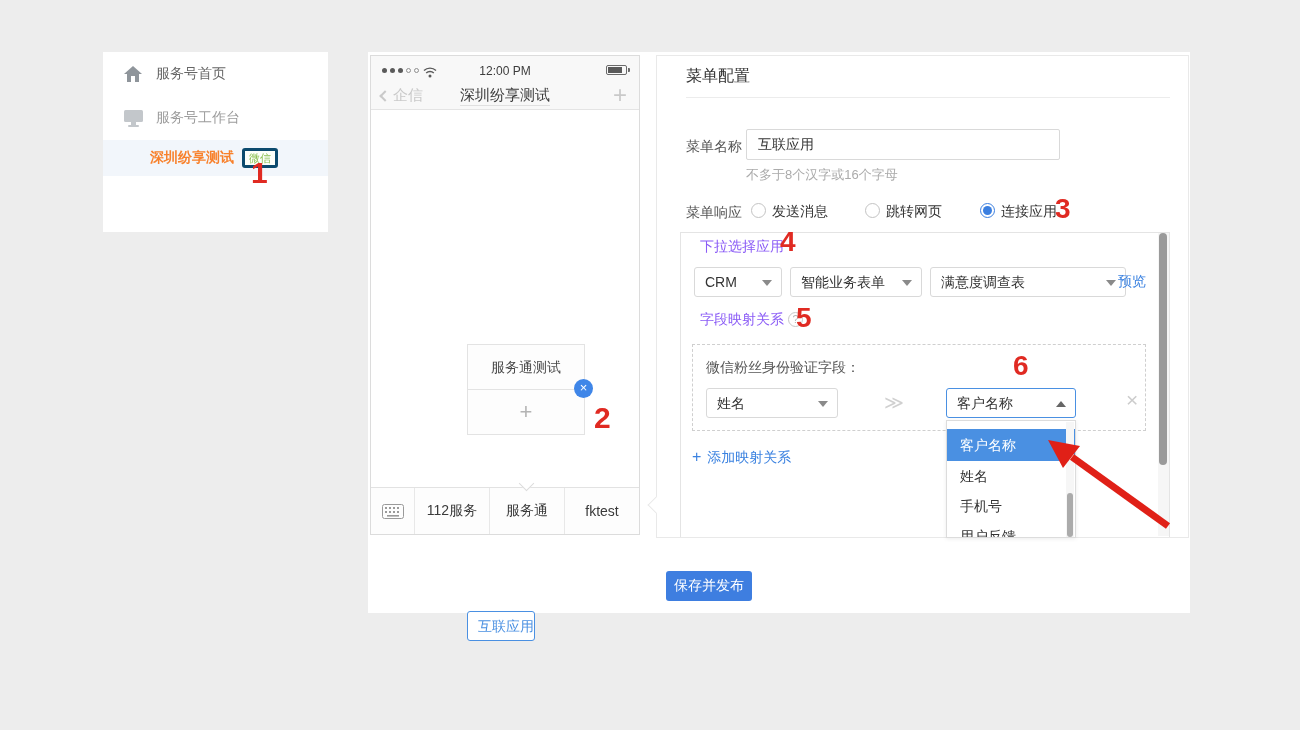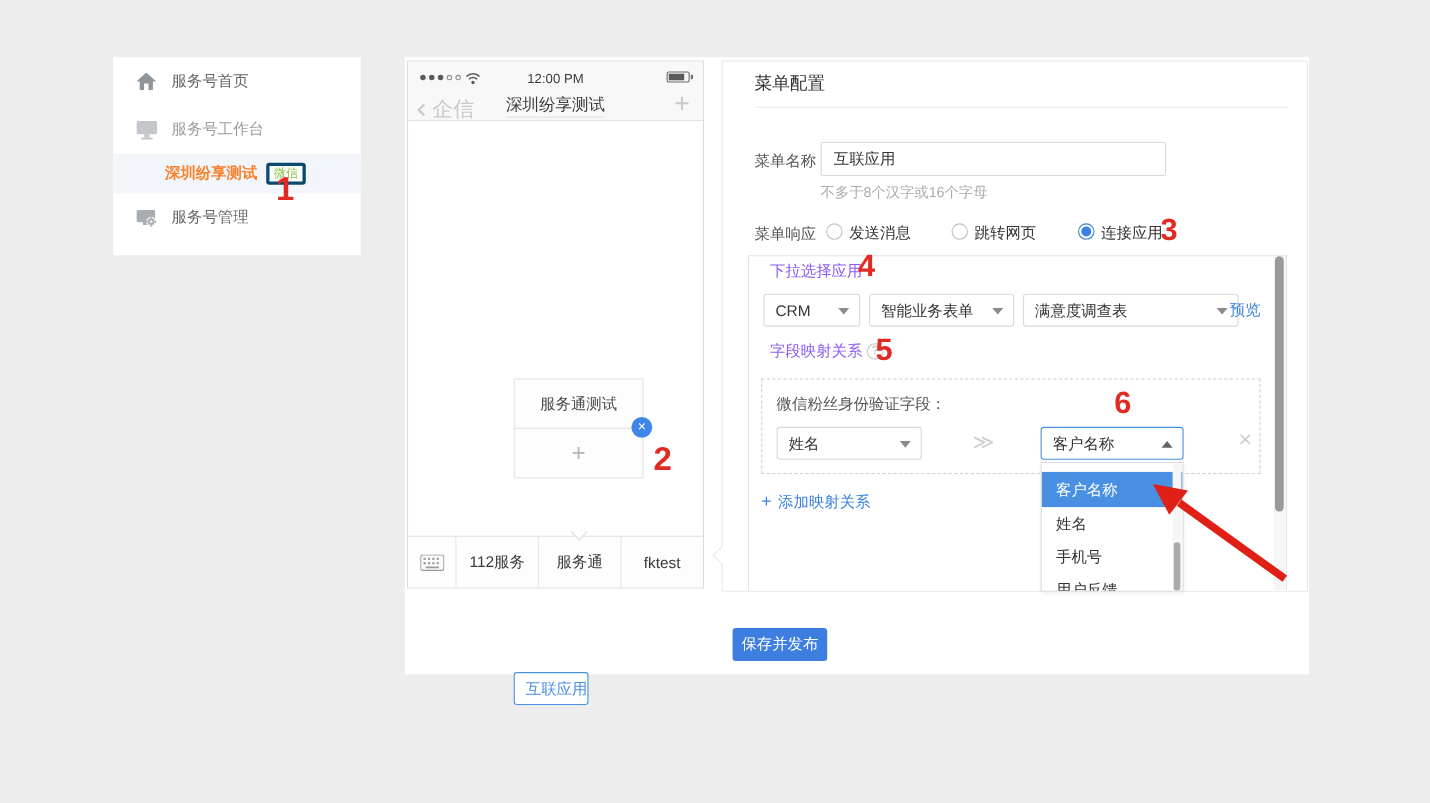--- a/index.html
+++ b/index.html
@@ -27,21 +27,21 @@
   .p-status { position:absolute; left:0; top:0; width:268px; height:28px; }
   .dots { position:absolute; left:11px; top:12px; display:flex; gap:3px; }
   .dot { width:5px; height:5px; border-radius:50%; background:#5a5a5a; }
   .dot.hollow { background:transparent; border:1px solid #8f8f8f; }
   .wifi { position:absolute; left:52px; top:8px; }
   .p-time { position:absolute; left:0; right:0; top:8px; text-align:center; font-size:12px; color:#3c3c3c; }
   .battery { position:absolute; right:12px; top:9px; width:21px; height:10px; border:1px solid #6a6a6a; border-radius:2px; }
   .battery:before { content:""; position:absolute; left:1px; top:1px; width:14px; height:6px; background:#5a5a5a; }
   .battery:after { content:""; position:absolute; right:-4px; top:2px; width:2px; height:4px; background:#6a6a6a; border-radius:0 1px 1px 0; }
   .p-nav { position:absolute; left:0; top:28px; width:268px; height:26px; }
-  .p-back { position:absolute; left:10px; top:2px; font-size:19px; color:#c9c9c9; }
+  .p-back { position:absolute; left:10px; top:2px; font-size:15px; color:#c9c9c9; }
   .chev-l { display:inline-block; width:8px; height:8px; border-left:2px solid #c9c9c9; border-bottom:2px solid #c9c9c9; transform:rotate(45deg); margin-right:4px; vertical-align:middle; }
   .p-title { position:absolute; left:0; right:0; top:2px; text-align:center; font-size:15px; color:#3a3a3a; }
   .p-title span { border-bottom:1px solid #e0e0e0; padding-bottom:2px; }
   .p-add { position:absolute; right:12px; top:-3px; font-size:24px; font-weight:300; color:#c9c9c9; }
   .tabbar { position:absolute; left:0; bottom:0; width:268px; height:47px; border-top:1px solid #e2e2e2; display:flex; background:#fdfdfd; }
   .tab-kb { flex:0 0 44px; border-right:1px solid #e8e8e8; display:flex; align-items:center; justify-content:center; }
   .tab { flex:1; border-right:1px solid #e8e8e8; display:flex; align-items:center; justify-content:center; font-size:14px; color:#3a3a3a; }
   .tab:last-child { border-right:none; }
 
   
@@ -136,36 +136,20 @@
             <rect x="0" y="0" width="19" height="12" rx="1.5" fill="#c3c7cb"></rect>
             <rect x="7" y="12" width="5" height="3" fill="#c3c7cb"></rect>
             <rect x="4" y="15" width="11" height="2" rx="1" fill="#c3c7cb"></rect>
           </svg>
       </span>
       <span>服务号工作台</span>
     </div>
     <div class="side-item si-2">
       <span>深圳纷享测试</span>
       <span class="badge-wx">微信</span>
-    </div>
-    <div class="side-item si-3">
-      <span class="ic">
-        <svg width="19" height="17" viewBox="0 0 19 17">
-            <rect x="0" y="1" width="17" height="11" rx="1.5" fill="#a8adb2"></rect>
-            <rect x="6" y="12" width="5" height="2.5" fill="#a8adb2"></rect>
-            <circle cx="13.5" cy="11.5" r="4.5" fill="#f2f3f4"></circle>
-            <circle cx="13.5" cy="11.5" r="3" fill="#a8adb2"></circle>
-            <circle cx="13.5" cy="11.5" r="1.2" fill="#f2f3f4"></circle>
-            <rect x="12.9" y="6.7" width="1.2" height="2" fill="#a8adb2"></rect>
-            <rect x="12.9" y="14.3" width="1.2" height="2" fill="#a8adb2"></rect>
-            <rect x="8.7" y="10.9" width="2" height="1.2" fill="#a8adb2"></rect>
-            <rect x="16.3" y="10.9" width="2" height="1.2" fill="#a8adb2"></rect>
-          </svg>
-      </span>
-      <span>服务号管理</span>
     </div>
   </div>
 
   <div class="abs phone">
     <div class="p-header">
       <div class="p-status">
         <span class="dots">
           <i class="dot"></i>
             <i class="dot"></i>
             <i class="dot"></i>

